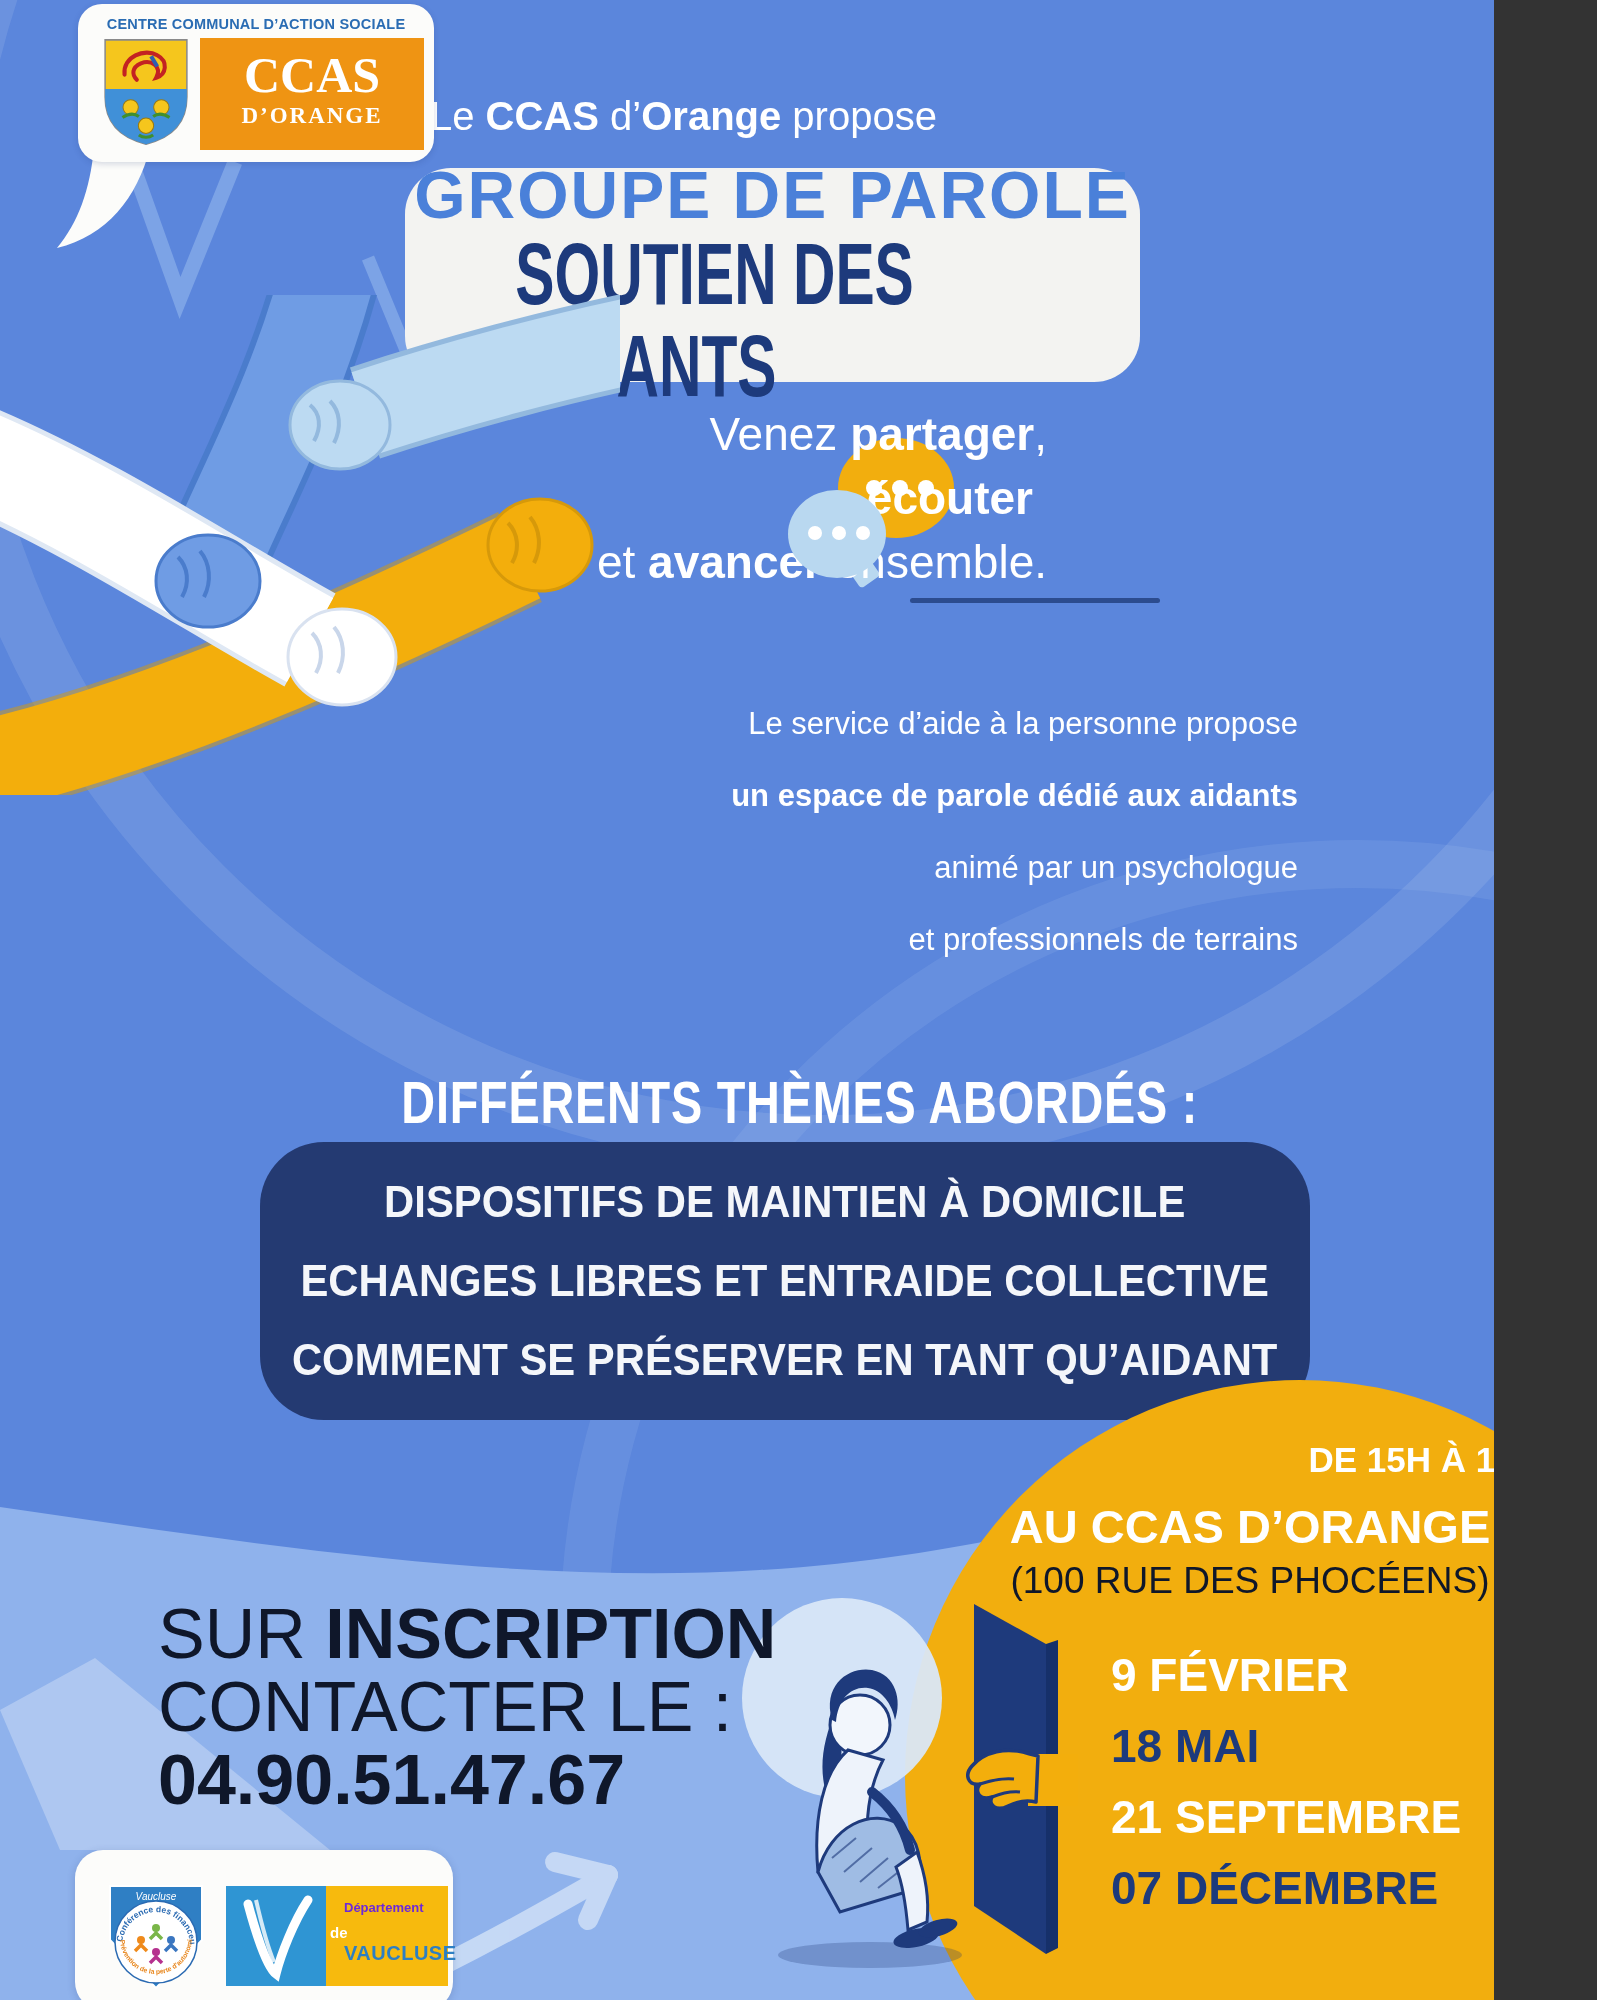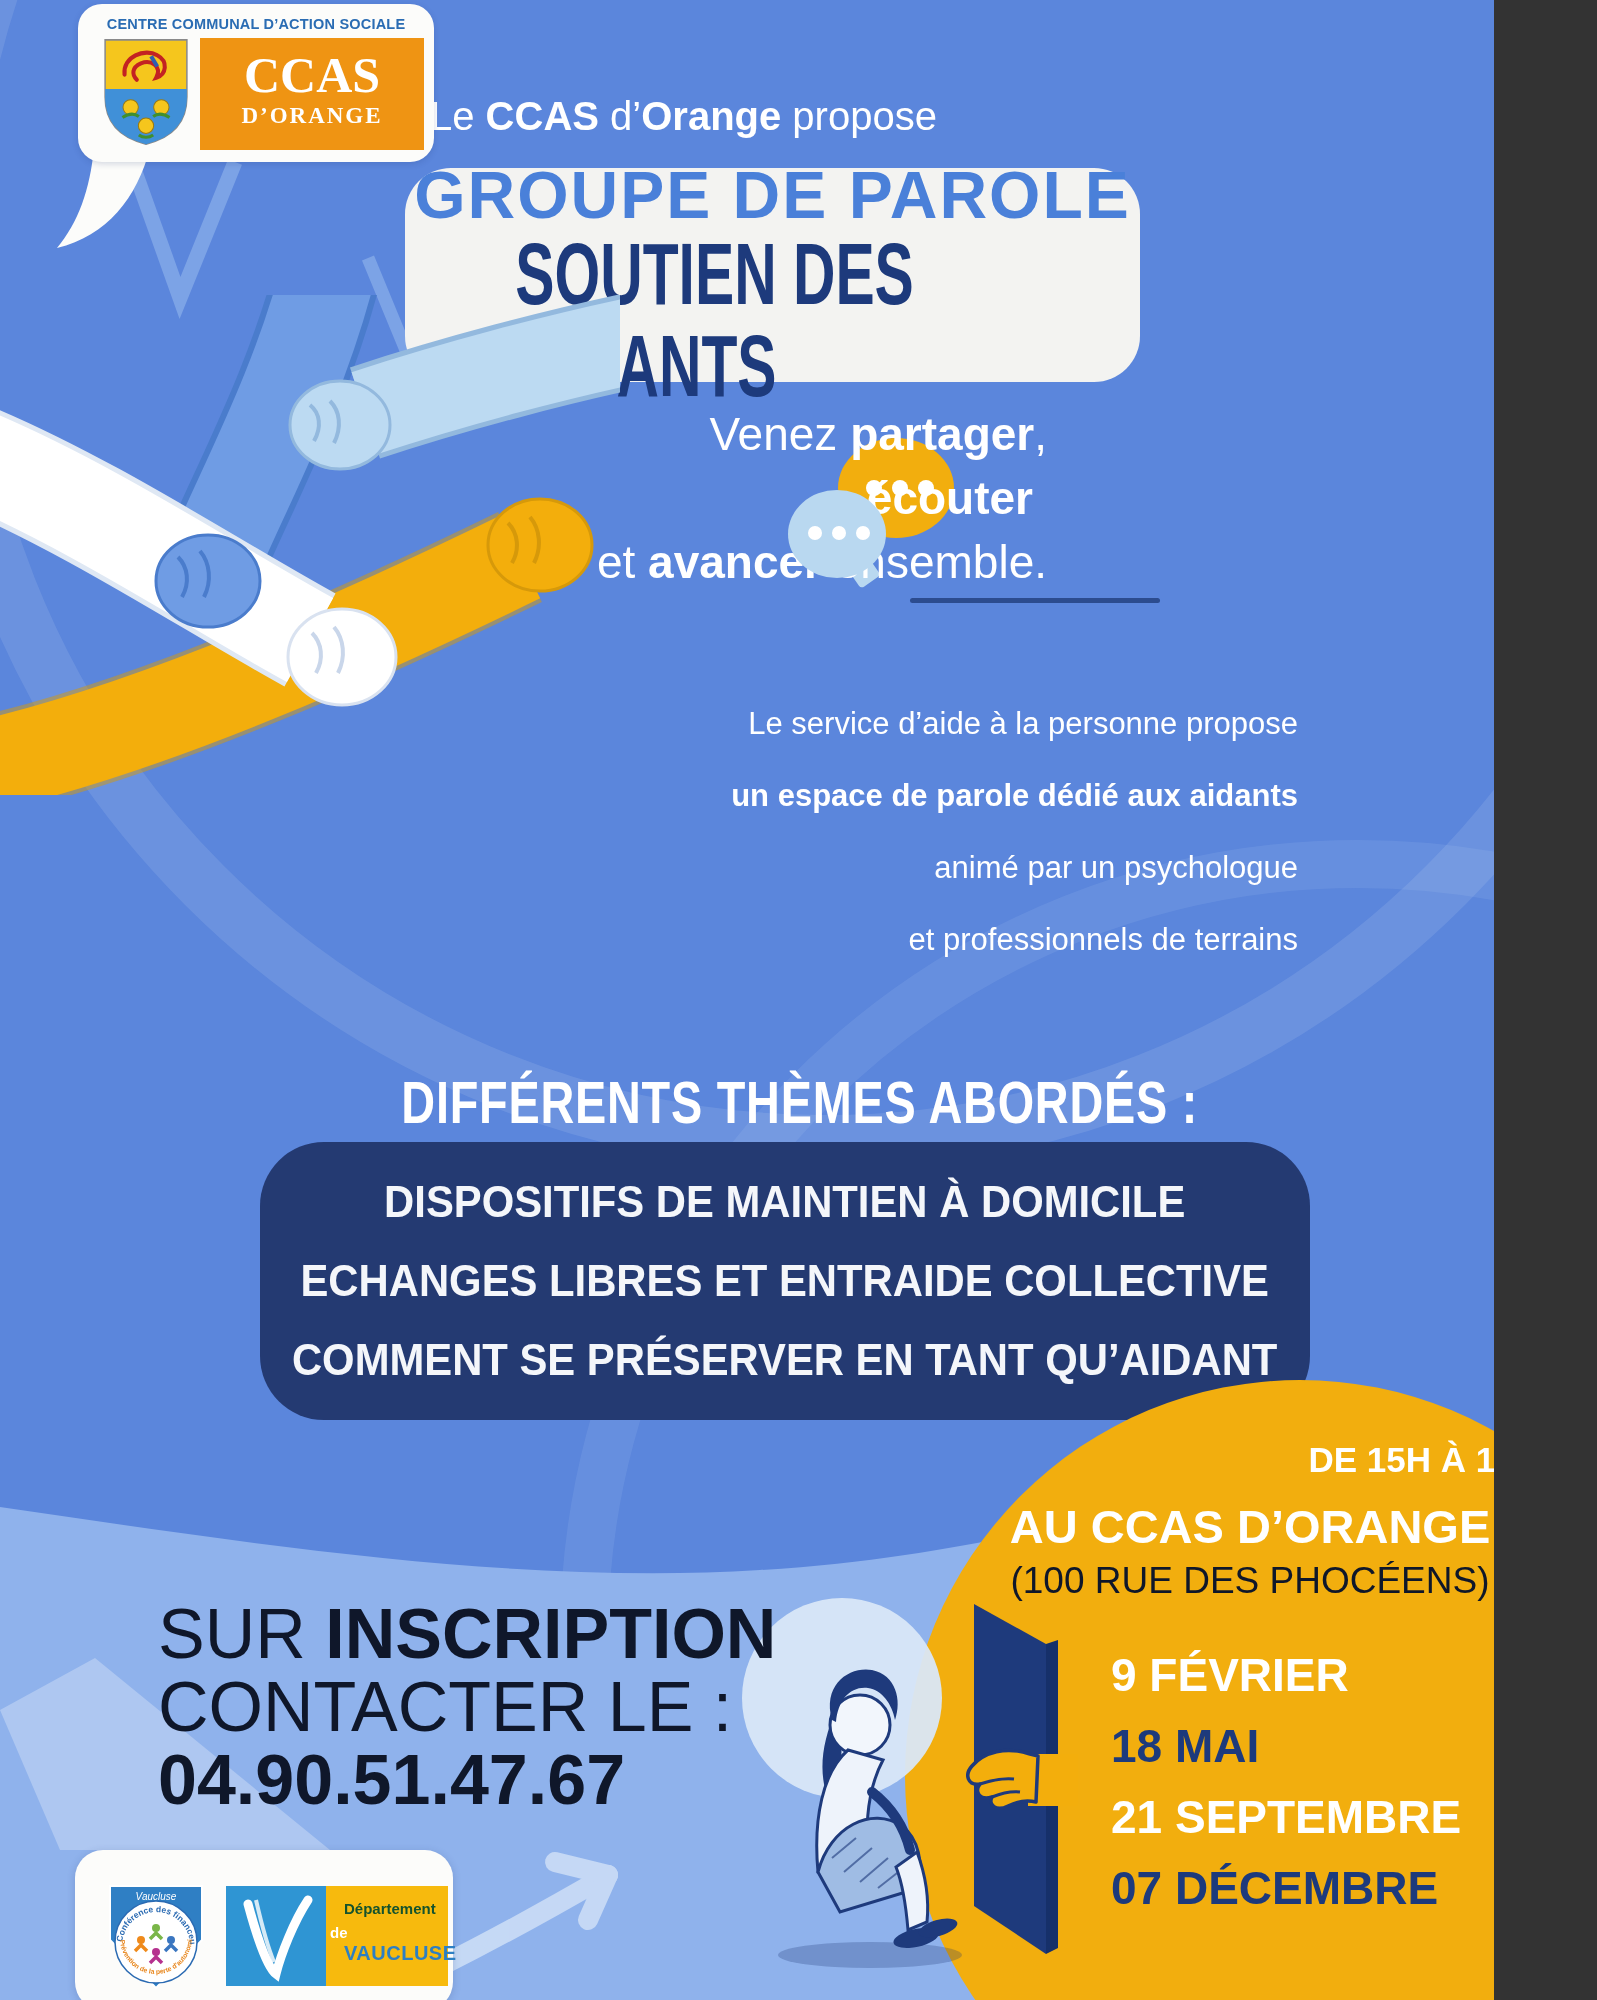--- a/index.html
+++ b/index.html
@@ -84,21 +84,21 @@
 
   
   .registration{left:158px;top:1598px;color:#0f172a;font-size:70px;line-height:73px;z-index:3;}
 
   
   .footer-bubble{left:75px;top:1850px;width:378px;height:160px;background:#fcfcfa;border-radius:28px;z-index:3;
     box-shadow:0 2px 8px rgba(30,50,110,.2);}
   .badge{left:100px;top:1876px;width:112px;height:120px;z-index:4;}
   .dept-square{left:226px;top:1886px;width:100px;height:100px;background:#2f95d3;z-index:4;}
   .dept-yellow{left:326px;top:1886px;width:122px;height:100px;background:#f7ba0d;z-index:4;}
-  .dept-l1{position:absolute;left:18px;top:14px;font-size:15px;font-weight:bold;color:#14532d;}
+  .dept-l1{position:absolute;left:18px;top:14px;font-size:13px;font-weight:bold;color:#6d28d9;}
   .dept-de{position:absolute;left:4px;top:38px;font-size:15px;font-weight:bold;color:#fff;}
   .dept-name{position:absolute;left:18px;top:56px;font-size:20px;font-weight:bold;color:#2d7fc3;letter-spacing:.5px;}
 </style>
 </head>
 <body>
 
 <div class="poster">
 
   <div class="abs arc1"></div>
   <div class="abs arc2"></div>

